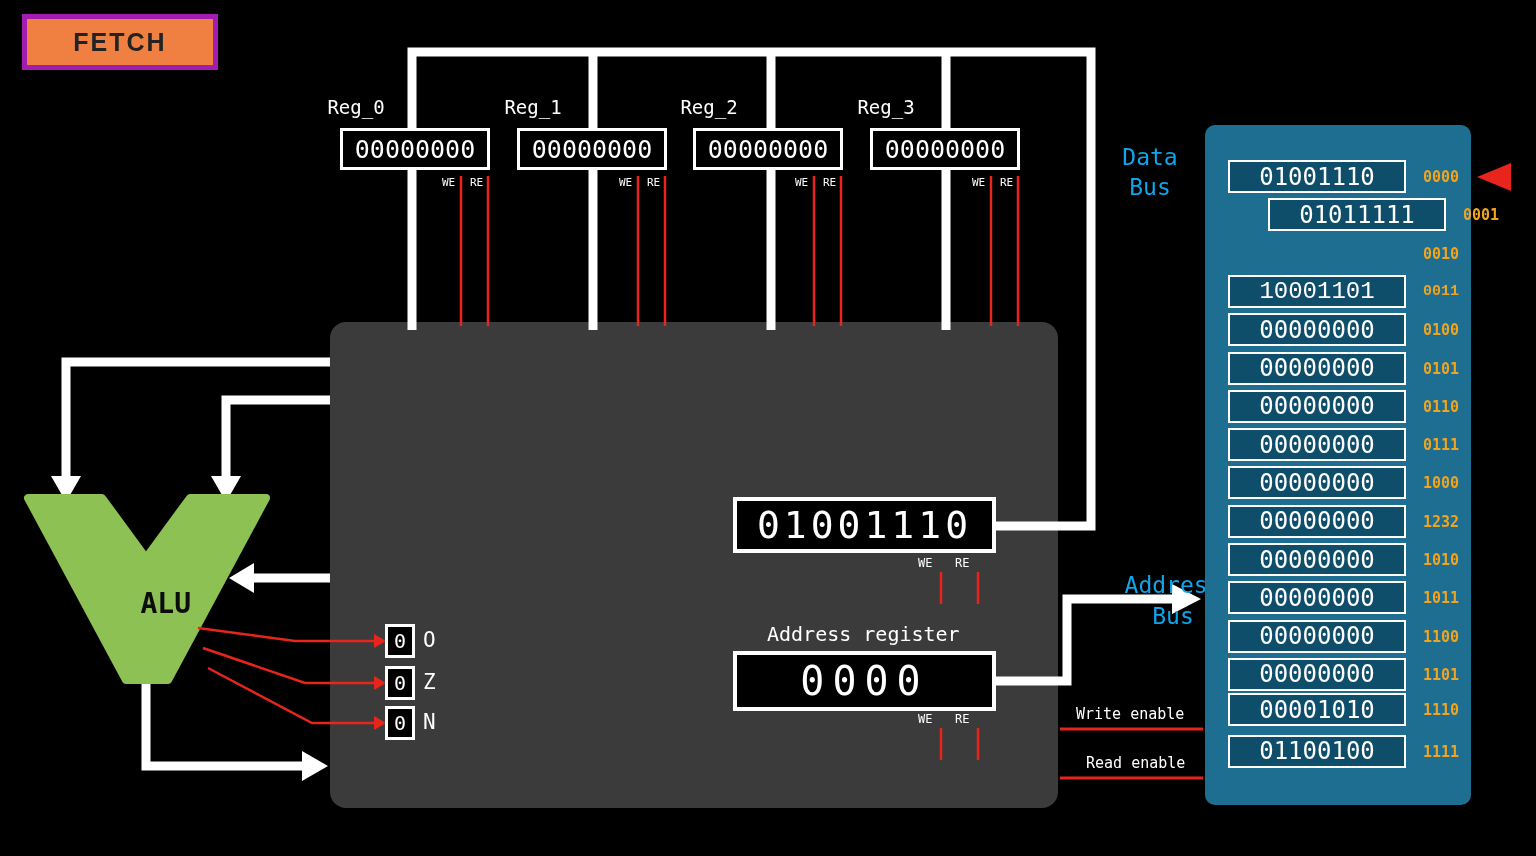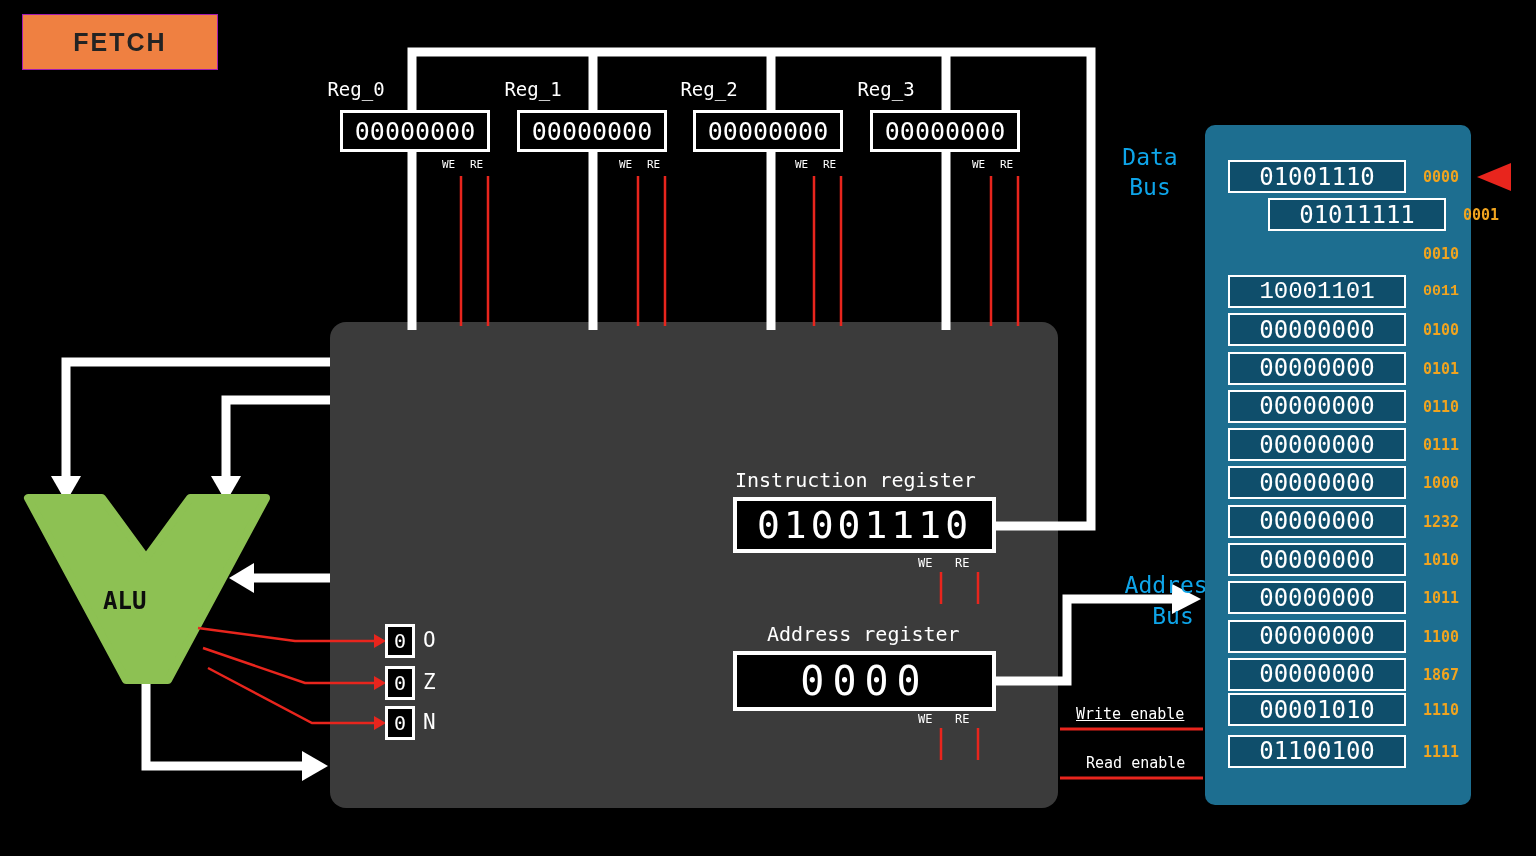--- a/index.html
+++ b/index.html
@@ -11,40 +11,40 @@
 
   
   #cpu-body { position:absolute; left:330px; top:322px; width:728px; height:486px;
     background:#3b3b3b; border-radius:16px; }
 
   
   #wires { position:absolute; left:0; top:0; }
 
   
   #fetch-badge { position:absolute; left:22px; top:14px; width:196px; height:56px;
-    background:#ef8041; border:1px solid #a21caf;
+    background:#ef8041; border:5px solid #a21caf;
     display:flex; align-items:center; justify-content:center;
     font-family:"Liberation Sans", sans-serif; font-weight:bold; font-size:25px;
     letter-spacing:2px; color:#232323; }
 
   
   #register-bank { position:absolute; inset:0; }
-  .register { position:absolute; top:78px; width:150px; height:110px;text-decoration:underline; }
+  .register { position:absolute; top:96px; width:150px; height:110px;text-decoration:underline; }
   .reg-name { position:absolute; left:-19px; top:0; width:70px; text-align:center;
     color:#fff; font-size:19px; }
   .reg-box { position:absolute; left:0; top:32px; width:150px; height:42px;
     background:#000; border:3px solid #fff;
     display:flex; align-items:center; justify-content:center; }
   .reg-value { color:#fff; font-size:25px; }
   .we-label { position:absolute; left:102px; top:80px; color:#fff; font-size:11px; }
   .re-label { position:absolute; left:130px; top:80px; color:#fff; font-size:11px; }
 
   
-  #alu-label { position:absolute; left:103px; top:587px; width:88px; text-align:left;
-    color:#0d0d0d; font-size:24px; font-weight:bold; }
+  #alu-label { position:absolute; left:103px; top:587px; width:88px; text-align:right;
+    color:#0d0d0d; font-size:28px; font-weight:bold; }
 
   
   #flag-bank { position:absolute; inset:0; }
   .flag { position:absolute; left:385px; width:70px; height:34px; }
   .flag-box { position:absolute; left:0; top:0; width:30px; height:34px; background:#000;
     border:3px solid #fff; display:flex; align-items:center; justify-content:center;
     color:#fff; font-size:20px; }
   .flag-letter { position:absolute; left:38px; top:4px; color:#fff; font-size:21px; }
 
   
@@ -63,21 +63,21 @@
   #ir-we { left:918px; top:556px; } #ir-re { left:955px; top:556px; }
   #ar-we { left:918px; top:712px; } #ar-re { left:955px; top:712px; }
 
   
   .bus-label { position:absolute; color:#0ea5e9; text-align:center; white-space:pre-line; }
   #data-bus-label { left:1116px; top:142px; width:68px; font-size:23px; line-height:30px; }
   #address-bus-label { left:1070px; top:570px; width:110px; font-size:23px; line-height:31px;margin-left:48px; }
 
   
   .enable-label { position:absolute; color:#fff; font-size:15px; }
-  #write-enable-label { left:1076px; top:705px;text-decoration:underline; }
+  #write-enable-label { left:1076px; top:705px; }
   #read-enable-label { left:1086px; top:754px; }
 
   
   #memory { position:absolute; left:1205px; top:125px; width:266px; height:680px;
     background:#1d6e90; border-radius:10px; }
   .mem-row { position:absolute; left:0; width:100%; height:33px; }
   .mem-cell { position:absolute; left:23px; top:0; width:178px; height:33px;
     background:#0f4e6b; border:2px solid #fff;
     display:flex; align-items:center; justify-content:center; }
   .mem-value { color:#fff; font-size:24px; }
@@ -197,21 +197,20 @@
       <div class="flag" style="top: 666px;">
     <div class="flag-box">0</div>
     <span class="flag-letter">Z</span>
   </div>
       <div class="flag" style="top: 706px;">
     <div class="flag-box">0</div>
     <span class="flag-letter">N</span>
   </div>
     </div>
 
-  <div id="ir-label" class="big-reg-label">Instruction register</div>
   <div id="ir-box">
     <span id="ir-value">01001110</span>
   </div>
   <span id="ir-we" class="mini-label">WE</span>
   <span id="ir-re" class="mini-label">RE</span>
 
   <div id="ar-label" class="big-reg-label">Address register</div>
   <div id="ar-box">
     <span id="ar-value">0000</span>
   </div>
@@ -300,21 +299,21 @@
         <div class="mem-row" style="top: 494.6px;">
     <div class="mem-cell">
       <span class="mem-value">00000000</span>
     </div>
     <span class="mem-addr">1100</span>
   </div>
         <div class="mem-row" style="top: 532.9px;">
     <div class="mem-cell">
       <span class="mem-value">00000000</span>
     </div>
-    <span class="mem-addr">1867</span>
+    <span class="mem-addr">1101</span>
   </div>
         <div class="mem-row" style="top: 568px;">
     <div class="mem-cell">
       <span class="mem-value">00001010</span>
     </div>
     <span class="mem-addr">1110</span>
   </div>
         <div class="mem-row" style="top: 609.5px;">
     <div class="mem-cell">
       <span class="mem-value">01100100</span>

